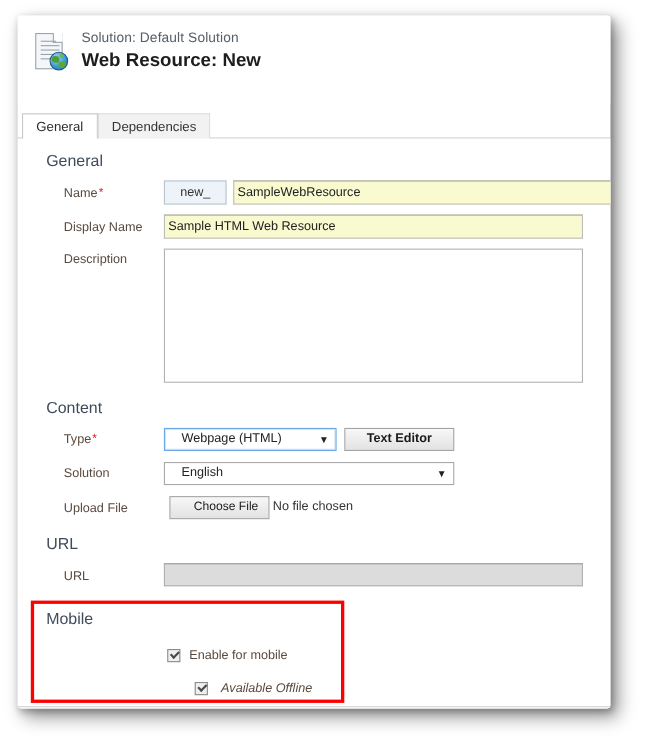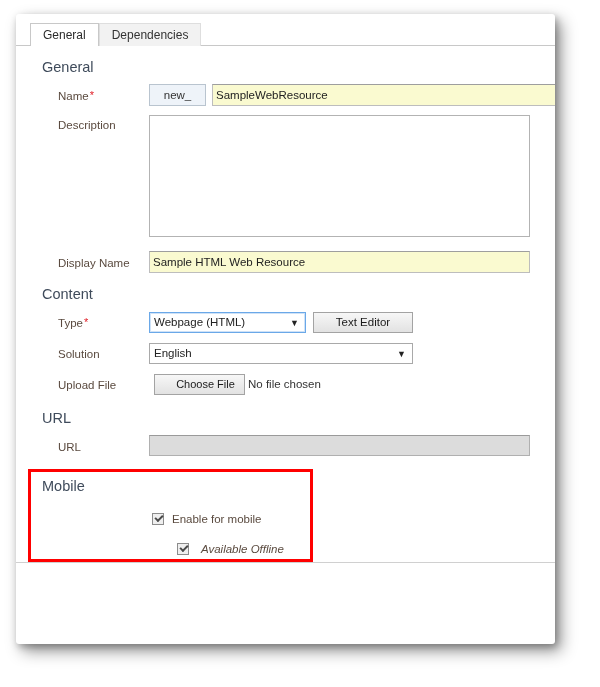--- a/index.html
+++ b/index.html
@@ -123,21 +123,21 @@
     margin: 0 0 0 58px;
     line-height: 22px;
   }
 
   
   .tab-strip {
     position: relative;
     height: 24px;
     margin-top: 8px;
     border-bottom: 1px solid #c8c8c8;
-    padding-left: 14px;
+    padding-left: 4px;
     box-sizing: border-box;
   }
   .tab {
     display: inline-block;
     font-size: 12px;
     color: #2b2b2b;
     padding: 4px 12px 5px 12px;
     line-height: 14px;
     position: relative;
     top: 1px;
@@ -251,21 +251,21 @@
   
   .sel {
     position: absolute;
     height: 21px;
     background: #ffffff;
     border: 1px solid #a9a9a9;
     box-sizing: border-box;
     font-size: 11.5px;
     color: #222;
     line-height: 19px;
-    padding-left: 4px;
+    padding-left: 15px;
     overflow: hidden;
     white-space: nowrap;
   }
   .sel.focused { border: 1px solid #6aa8e8; box-shadow: 0 0 0 1px #cfe2f7 inset; }
   .sel .arrow {
     position: absolute;
     right: 6px;
     top: 0px;
     font-size: 9px;
     color: #222;
@@ -280,21 +280,21 @@
     background: linear-gradient(#f7f7f7, #e2e2e2);
     border: 1px solid #a3a3a3;
     box-sizing: border-box;
     font-size: 11.5px;
     color: #1a1a1a;
     font-weight: bold;
     line-height: 19px;
     text-align: center;
     cursor: default;
   }
-  .btn.texteditor { left: 297px; top: 1px; width: 100px; font-weight: normal; }
+  .btn.texteditor { left: 297px; top: 1px; width: 100px; font-weight: bold; }
   .btn.choosefile { left: 138px; top: 1px; width: 91px; font-weight: normal; font-size: 11px; padding-left: 12px; }
 
   .nofile {
     position: absolute;
     left: 232px;
     top: 1px;
     font-size: 11.5px;
     color: #333;
     line-height: 21px;
   }
@@ -367,43 +367,64 @@
     background: #d0d0d0;
   }
 </style>
 </head>
 <body>
 
 <div id="screen">
 
   <div class="window-panel">
 
+    <div class="form-header">
+
+      <div class="header-icon">
+        <div class="doc-shape">
+          <div class="doc-fold"></div>
+          <div class="doc-line" style="top:6px; width:14px;"></div>
+          <div class="doc-line" style="top:10px; width:17px;"></div>
+          <div class="doc-line" style="top:14px; width:17px;"></div>
+          <div class="doc-line" style="top:18px; width:17px;"></div>
+          <div class="doc-line" style="top:22px; width:12px;"></div>
+        </div>
+        <div class="globe-badge">
+          <div class="land1"></div>
+          <div class="land2"></div>
+          <div class="land3"></div>
+        </div>
+      </div>
+
+      <div class="solution-line">Solution: Default Solution</div>
+      <div class="record-title">Web Resource: New</div>
+    </div>
 
     <div class="tab-strip">
       <div class="tab active">General</div><div class="tab inactive">Dependencies</div>
     </div>
 
     <div class="form-body">
 
       <div class="section-title">General</div>
 
       <div class="field-row">
         <div class="field-label"><span>Name</span><span class="req-star">*</span></div>
         <div class="prefix-box">new_</div>
         <div class="txt-input name">SampleWebResource</div>
       </div>
 
+      <div class="field-row">
+        <div class="field-label">Display Name</div>
+        <div class="txt-input disp">Sample HTML Web Resource</div>
+      </div>
+
       <div class="field-row desc-row">
         <div class="field-label">Description</div>
         <div class="textarea-box"></div>
-      </div>
-
-      <div class="field-row">
-        <div class="field-label">Display Name</div>
-        <div class="txt-input disp">Sample HTML Web Resource</div>
       </div>
 
       <div class="section-title" style="margin-top:8px;">Content</div>
 
       <div class="field-row">
         <div class="field-label"><span>Type</span><span class="req-star">*</span></div>
         <div class="sel type focused">
           <span>Webpage (HTML)</span>
           <span class="arrow">▼</span>
         </div>

